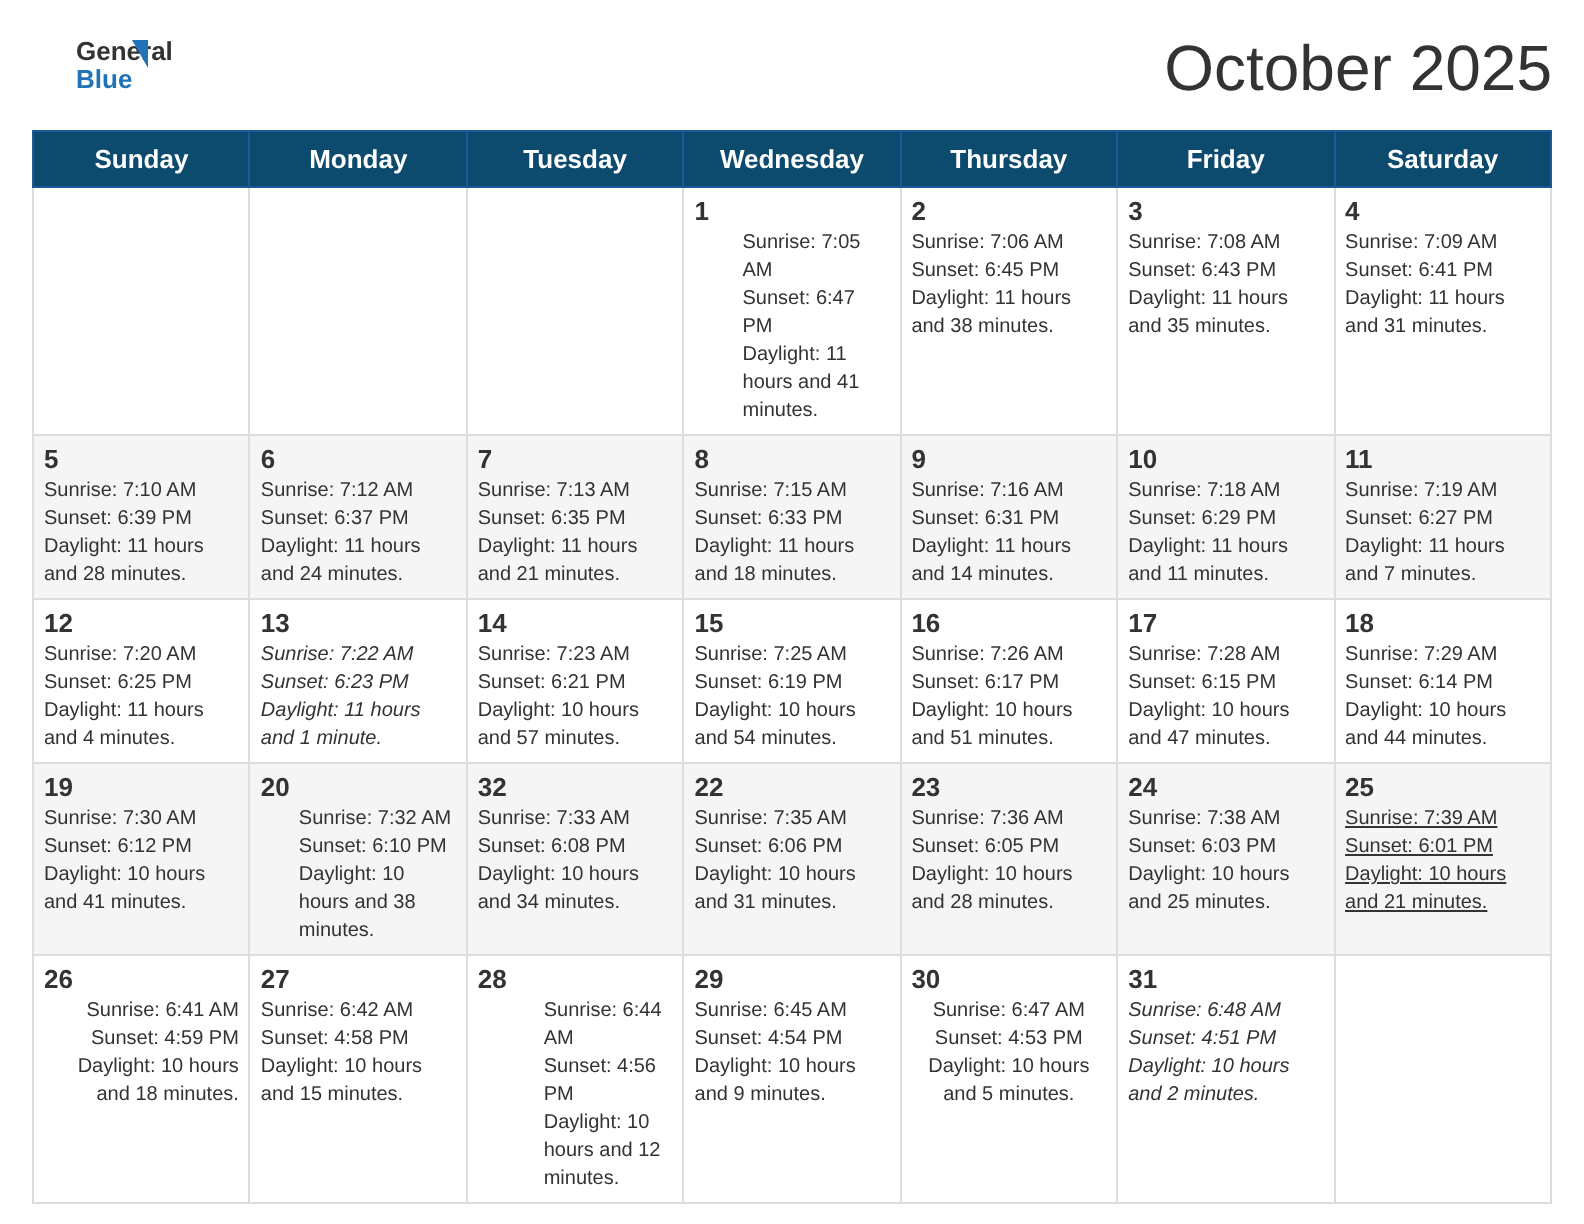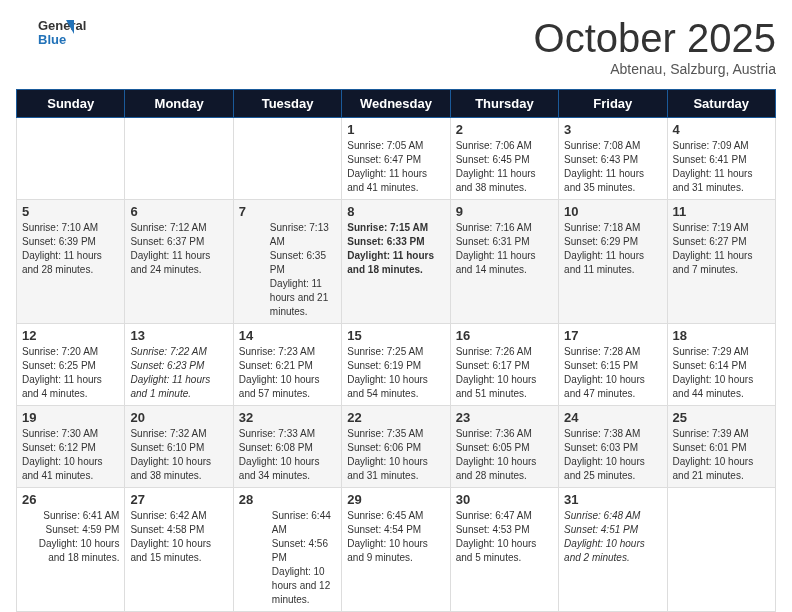--- a/index.html
+++ b/index.html
@@ -22,35 +22,35 @@
       gap: 4px;
     }
     .logo-icon {
       width: 28px;
       height: 28px;
     }
     .title-block {
       text-align: right;
     }
     .month-title {
-      font-size: 40px;
+      font-size: 32px;
       font-weight: normal;
       color: #333;
     }
     .location {
       font-size: 14px;
       color: #555;
     }
     .calendar {
       width: 100%;
       border-collapse: collapse;
       border: 1px solid #ccc;
     }
     .calendar th {
-      background-color: #0f172a;
+      background-color: #0c4a6e;
       color: #fff;
       font-size: 13px;
       font-weight: bold;
       padding: 6px 4px;
       text-align: center;
       border: 1px solid #1a5a9a;
     }
     .calendar td {
       width: 108px;
       vertical-align: top;
@@ -85,21 +85,20 @@
 <div class="header">
   <div class="logo">
     <svg class="logo-icon" viewBox="0 0 36 36">
       <text x="0" y="14" font-size="13" font-weight="bold" fill="#333">General</text>
       <text x="0" y="28" font-size="13" font-weight="bold" fill="#2272B8">Blue</text>
       <polygon points="28,4 36,4 36,18" fill="#2272B8"></polygon>
     </svg>
   </div>
   <div class="title-block">
     <div class="month-title">October 2025</div>
-    <div class="location">Abtenau, Salzburg, Austria</div>
   </div>
 </div>
 
 <table class="calendar">
   <thead>
     <tr>
     <th>Sunday</th>
         <th>Monday</th>
         <th>Tuesday</th>
         <th>Wednesday</th>
@@ -108,21 +107,21 @@
         <th>Saturday</th>
       </tr>
   </thead>
   <tbody id="calendar-body">
   <tr>
         <td class="empty-cell"></td>
         <td class="empty-cell"></td>
         <td class="empty-cell"></td>
         <td>
           <span class="day-number">1</span>
-          <div class="day-info" style="white-space: pre-line;">Sunrise: 7:05 AM
+          <div class="day-info" style="white-space: pre-line; margin-left: 24px;">Sunrise: 7:05 AM
 Sunset: 6:47 PM
 Daylight: 11 hours and 41 minutes.</div>
         </td>
         <td>
           <span class="day-number">2</span>
           <div class="day-info" style="white-space: pre-line;">Sunrise: 7:06 AM
 Sunset: 6:45 PM
 Daylight: 11 hours and 38 minutes.</div>
         </td>
         <td>
@@ -146,27 +145,27 @@
 Daylight: 11 hours and 28 minutes.</div>
         </td>
         <td>
           <span class="day-number">6</span>
           <div class="day-info" style="white-space: pre-line;">Sunrise: 7:12 AM
 Sunset: 6:37 PM
 Daylight: 11 hours and 24 minutes.</div>
         </td>
         <td>
           <span class="day-number">7</span>
-          <div class="day-info" style="white-space: pre-line; margin-left: 31px;">Sunrise: 7:13 AM
+          <div class="day-info" style="white-space: pre-line;">Sunrise: 7:13 AM
 Sunset: 6:35 PM
 Daylight: 11 hours and 21 minutes.</div>
         </td>
         <td>
           <span class="day-number">8</span>
-          <div class="day-info" style="white-space: pre-line; font-weight: bold;">Sunrise: 7:15 AM
+          <div class="day-info" style="white-space: pre-line;">Sunrise: 7:15 AM
 Sunset: 6:33 PM
 Daylight: 11 hours and 18 minutes.</div>
         </td>
         <td>
           <span class="day-number">9</span>
           <div class="day-info" style="white-space: pre-line;">Sunrise: 7:16 AM
 Sunset: 6:31 PM
 Daylight: 11 hours and 14 minutes.</div>
         </td>
         <td>
@@ -228,21 +227,21 @@
       </tr>
       <tr>
         <td>
           <span class="day-number">19</span>
           <div class="day-info" style="white-space: pre-line;">Sunrise: 7:30 AM
 Sunset: 6:12 PM
 Daylight: 10 hours and 41 minutes.</div>
         </td>
         <td>
           <span class="day-number">20</span>
-          <div class="day-info" style="white-space: pre-line;">Sunrise: 7:32 AM
+          <div class="day-info" style="white-space: pre-line; margin-left: 19px;">Sunrise: 7:32 AM
 Sunset: 6:10 PM
 Daylight: 10 hours and 38 minutes.</div>
         </td>
         <td>
           <span class="day-number">32</span>
           <div class="day-info" style="white-space: pre-line;">Sunrise: 7:33 AM
 Sunset: 6:08 PM
 Daylight: 10 hours and 34 minutes.</div>
         </td>
         <td>
@@ -258,21 +257,21 @@
 Daylight: 10 hours and 28 minutes.</div>
         </td>
         <td>
           <span class="day-number">24</span>
           <div class="day-info" style="white-space: pre-line;">Sunrise: 7:38 AM
 Sunset: 6:03 PM
 Daylight: 10 hours and 25 minutes.</div>
         </td>
         <td>
           <span class="day-number">25</span>
-          <div class="day-info" style="white-space: pre-line;">Sunrise: 7:39 AM
+          <div class="day-info" style="white-space: pre-line; text-decoration: underline;">Sunrise: 7:39 AM
 Sunset: 6:01 PM
 Daylight: 10 hours and 21 minutes.</div>
         </td>
       </tr>
       <tr>
         <td>
           <span class="day-number">26</span>
           <div class="day-info" style="white-space: pre-line; text-align: right;">Sunrise: 6:41 AM
 Sunset: 4:59 PM
 Daylight: 10 hours and 18 minutes.</div>
@@ -290,21 +289,21 @@
 Daylight: 10 hours and 12 minutes.</div>
         </td>
         <td>
           <span class="day-number">29</span>
           <div class="day-info" style="white-space: pre-line;">Sunrise: 6:45 AM
 Sunset: 4:54 PM
 Daylight: 10 hours and 9 minutes.</div>
         </td>
         <td>
           <span class="day-number">30</span>
-          <div class="day-info" style="white-space: pre-line;">Sunrise: 6:47 AM
+          <div class="day-info" style="white-space: pre-line; text-align: center;">Sunrise: 6:47 AM
 Sunset: 4:53 PM
 Daylight: 10 hours and 5 minutes.</div>
         </td>
         <td>
           <span class="day-number">31</span>
           <div class="day-info" style="white-space: pre-line; font-style: italic;">Sunrise: 6:48 AM
 Sunset: 4:51 PM
 Daylight: 10 hours and 2 minutes.</div>
         </td>
         <td class="empty-cell"></td>

